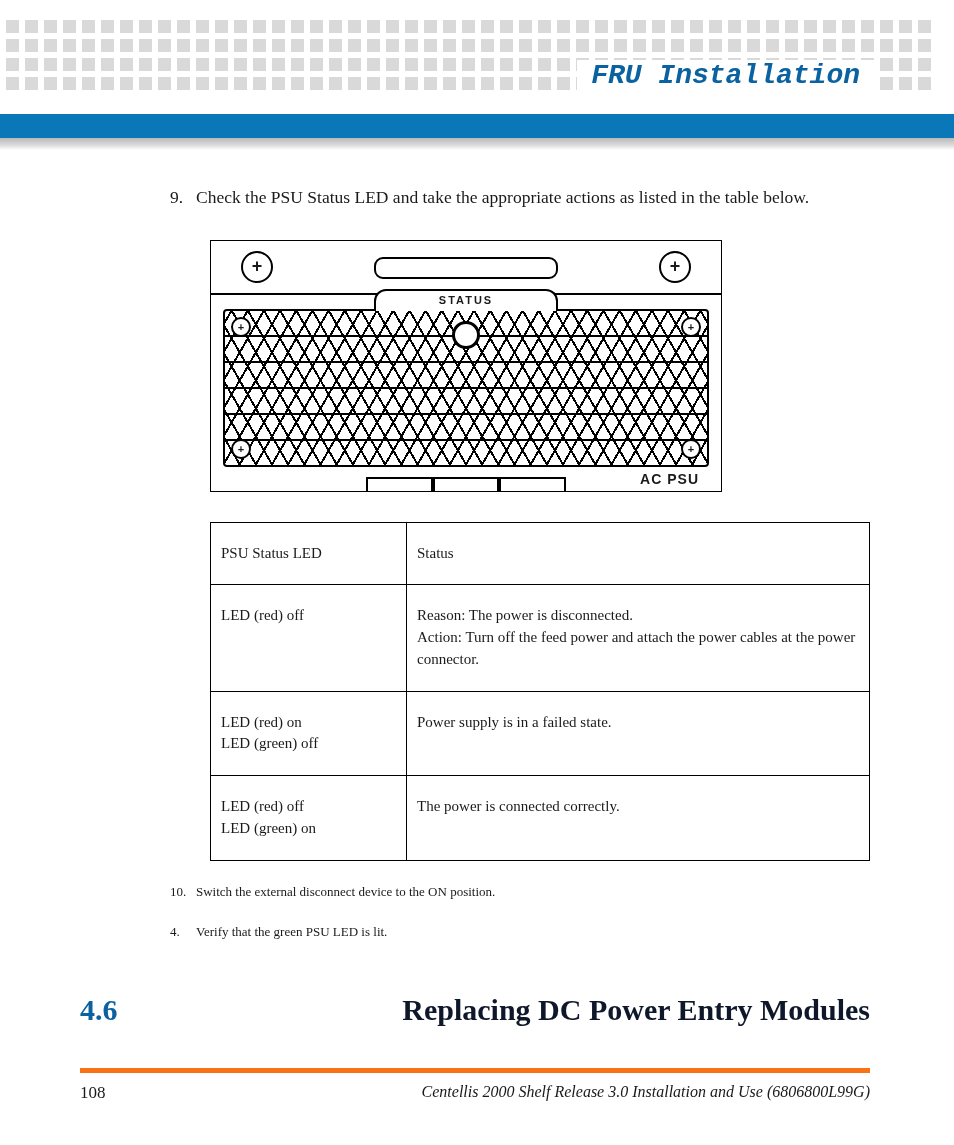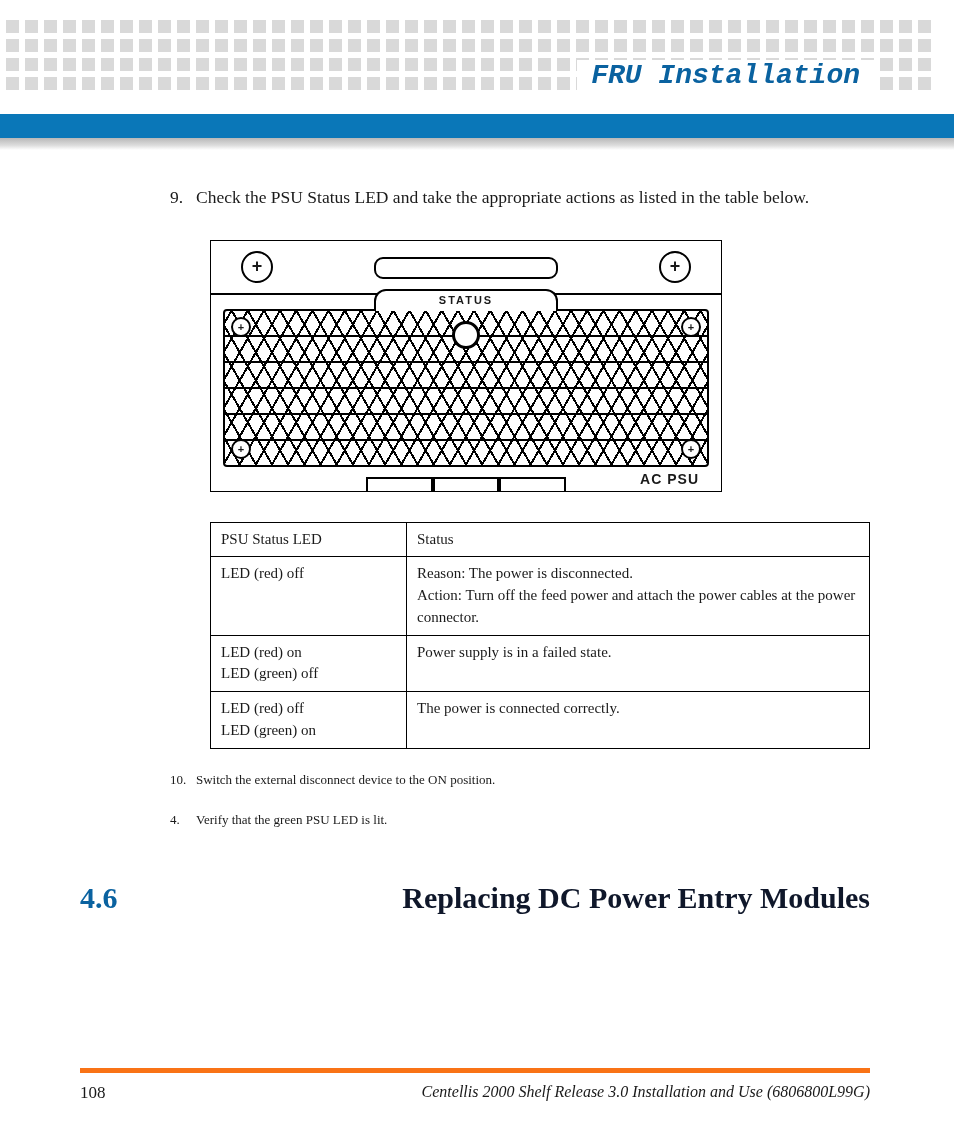--- a/index.html
+++ b/index.html
@@ -171,21 +171,21 @@
     flex:1; border:2px solid #000; border-bottom:none;
   }
   .status-table {
     border-collapse: collapse;
     width: 660px;
     margin-left: 130px;
     font-size: 15px;
   }
   .status-table td {
     border: 1px solid #000;
-    padding: 6px 10px;
+    padding: 20px 10px;
     vertical-align: top;
     line-height: 1.45;
     margin-left: 44px;
   }
   .status-table .col1 { width: 175px; }
   .step-10, .step-11 {
     margin-left: 90px;
     width: 700px;
     margin-top: 22px;
     font-size: 13px;

